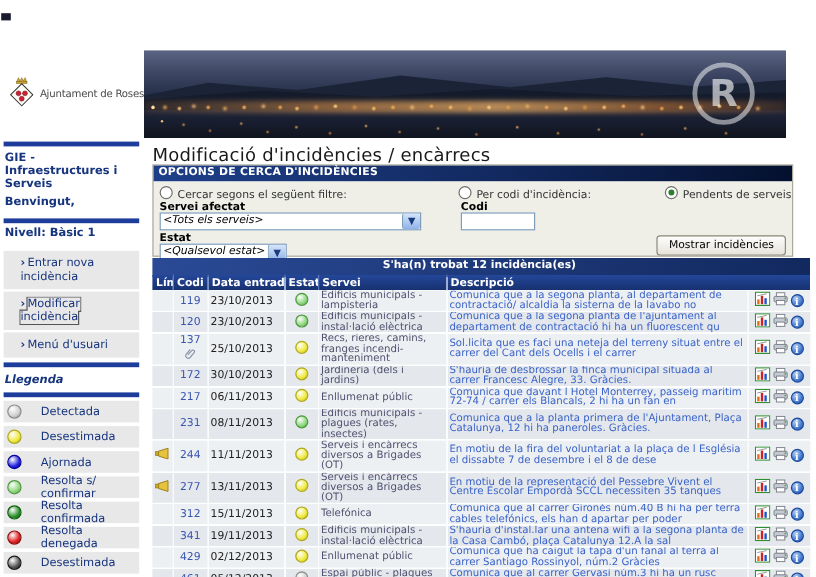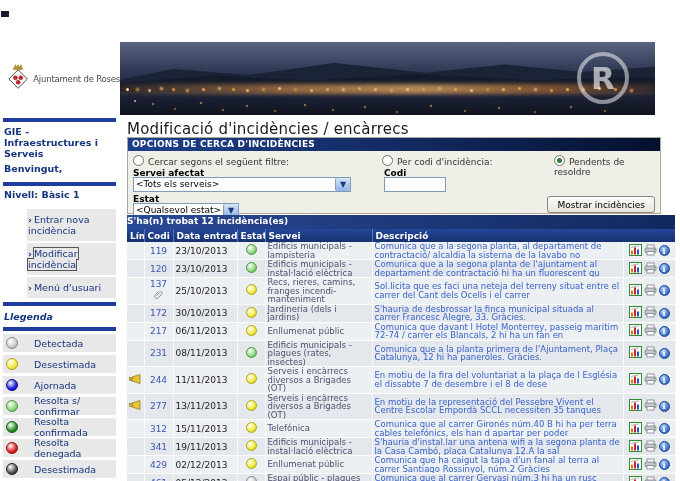--- a/index.html
+++ b/index.html
@@ -39,21 +39,21 @@
   .banner-wm{position:absolute;right:26px;top:10px;width:44px;height:44px;border:4px solid rgba(255,255,255,.5);
     border-radius:50%;display:flex;align-items:center;justify-content:center;
     color:rgba(255,255,255,.62);font-size:31px;font-weight:bold;}
 
   
   .sidebar{position:absolute;left:3px;top:118px;width:113px;font-size:9.5px;color:#17357e;}
   .sbar{height:4px;background:#1e3c9c;margin:0 0 3px 0;}
   .sb-group-title{font-weight:bold;line-height:11px;padding:1px 1px 3px 1px;}
   .sb-welcome{font-weight:bold;padding:1px 1px 8px 1px;}
   .sb-level{font-weight:bold;margin:3px 0 9px 0;padding-left:1px;}
-  .menu-item{background:#e8e8e8;padding:5px 2px 5px 1px;margin-bottom:2px;cursor:pointer;margin-left:24px;}
+  .menu-item{background:#e8e8e8;padding:5px 2px 5px 14px;margin-bottom:2px;cursor:pointer;}
   .mi-arrow{color:#17357e;font-weight:bold;margin-right:2px;}
   .mi-label.boxed{outline:1px solid #555;}
   .sb-legend-title{font-style:italic;font-weight:bold;margin:5px 0 5px 1px;}
   .legend-item{background:#e8e8e8;height:18px;margin-bottom:3px;display:flex;align-items:center;
                gap:16px;padding-left:3px;}
   .legend-ball,.ball{width:12px;height:12px;border-radius:50%;flex:none;}
   .ball{width:11px;height:11px;display:inline-block;}
 
   
   .page-title{position:absolute;left:127px;top:120px;font-size:15px;color:#1a1a1a;letter-spacing:0.2px;}
@@ -62,33 +62,33 @@
                 border:1px solid #aba99c;background:#efefe8;box-sizing:border-box;}
   .panel-header{height:13px;background:linear-gradient(90deg,#1d3f8a 0%,#12295f 55%,#04102e 100%);
                 color:#fff;font-weight:bold;font-size:9px;line-height:13px;padding-left:4px;letter-spacing:0.2px;}
   .panel-body{position:relative;height:66px;font-size:9px;color:#333;}
   .radio{display:inline-block;width:9px;height:9px;border-radius:50%;border:1px solid #707070;
          background:#fff;vertical-align:-1px;margin-right:4px;position:relative;}
   .radio.selected::after{content:"";position:absolute;left:2px;top:2px;width:5px;height:5px;
          border-radius:50%;background:#2f7d2f;}
   .fld-label{font-weight:bold;color:#000;}
   .xp-select{position:absolute;height:15px;border:1px solid #7f9db9;background:#fff;box-sizing:border-box;
-             font-size:9px;line-height:13px;padding-left:2px;color:#000;cursor:pointer;}
+             font-size:9px;line-height:13px;padding-left:2px;color:#000;cursor:pointer;font-style:italic;}
   .xp-arrow{position:absolute;right:0;top:0;bottom:0;width:14px;
             background:linear-gradient(#d6e5fa,#8fb2e8);border-left:1px solid #7f9db9;border-radius:2px;
             color:#1a3a7c;font-size:8px;text-align:center;line-height:13px;}
   .xp-input{position:absolute;width:62px;height:15px;border:1px solid #7f9db9;background:#fff;
             box-sizing:border-box;font-size:9px;padding:0 2px;font-family:"DejaVu Sans",sans-serif;}
   .xp-button{position:absolute;right:5px;bottom:4px;height:17px;padding:0 9px;font-size:9px;
              font-family:"DejaVu Sans",sans-serif;color:#000;cursor:pointer;
              background:linear-gradient(#fdfdfd,#e6e3da);border:1px solid #8a8a7a;border-radius:3px;}
 
   .results-bar{position:absolute;left:127px;top:215px;width:548px;height:16px;
                background:linear-gradient(90deg,#2a4a96,#12295f);color:#fff;font-size:9px;font-weight:bold;
-               line-height:13px;text-align:left;padding-right:3px;box-sizing:border-box;}
+               line-height:13px;text-align:center;padding-right:3px;box-sizing:border-box;}
 
   table.inc-table{position:absolute;left:127px;top:229px;width:548px;border-collapse:collapse;
                   table-layout:fixed;font-size:9px;}
   .inc-table th{background:linear-gradient(#24479a,#17316f);color:#fff;font-size:9px;font-weight:bold;
                 text-align:left;height:13px;padding:0 3px;border-right:1px solid #5a79bc;white-space:nowrap;overflow:hidden;}
   .inc-table th:last-child{border-right:none;}
   .inc-table td{height:17px;padding:0 2px;border-bottom:1px solid #fff;border-right:1px solid #fafafa;
                 vertical-align:middle;overflow:hidden;}
   .inc-table tr.odd td{background:#edf0f3;}
   .inc-table tr.even td{background:#e4e8ed;}
@@ -201,21 +201,21 @@
         <span class="xp-arrow">▼</span>
       </div>
 
       <div style="position:absolute;left:254px;top:4px;">
         <span class="radio"></span><span>Per codi d'incidència:</span>
       </div>
       <div class="fld-label" style="position:absolute;left:256px;top:17px;">Codi</div>
       <input class="xp-input" style="left: 256px; top: 26px;" value="">
 
       <div style="position:absolute;left:426px;top:4px;">
-        <span class="radio selected"></span><span>Pendents de resoldre</span>
+        <span class="radio selected"></span><span>Pendents de serveis</span>
       </div>
       <button class="xp-button">Mostrar incidències</button>
     </div>
   </div>
 
   <div class="results-bar">S'ha(n) trobat 12 incidència(es)</div>
 
   <table class="inc-table">
     <colgroup>
       <col style="width:17px">

